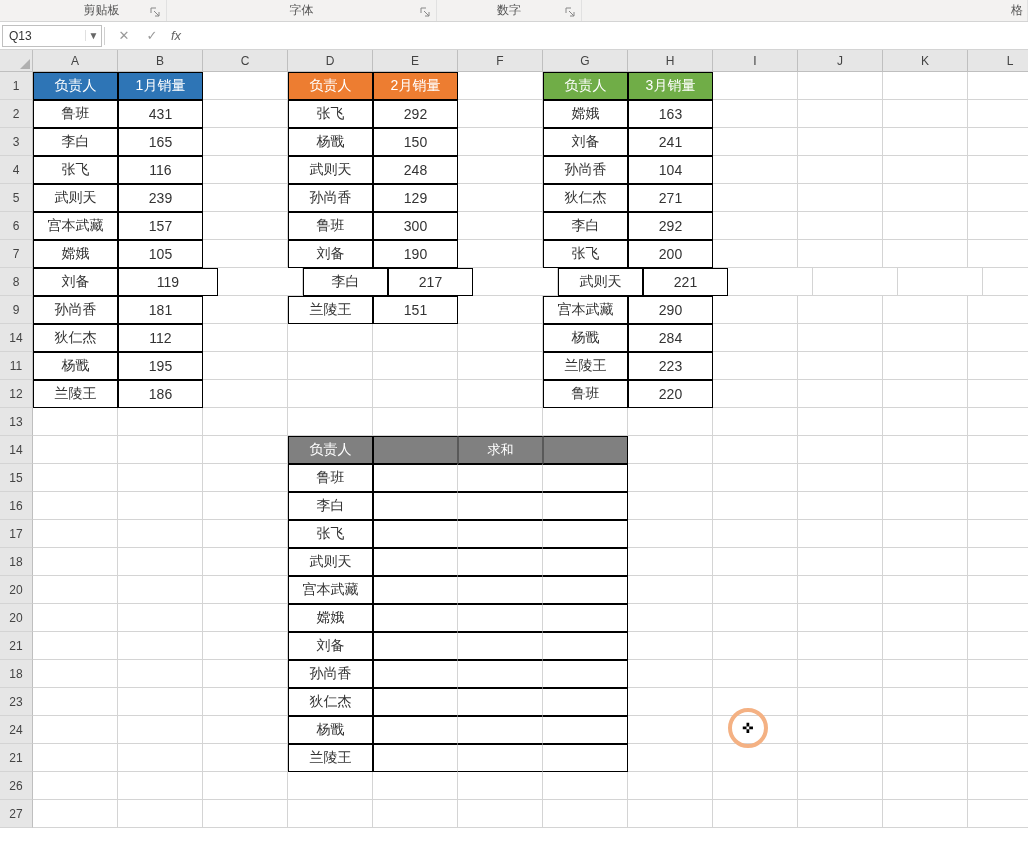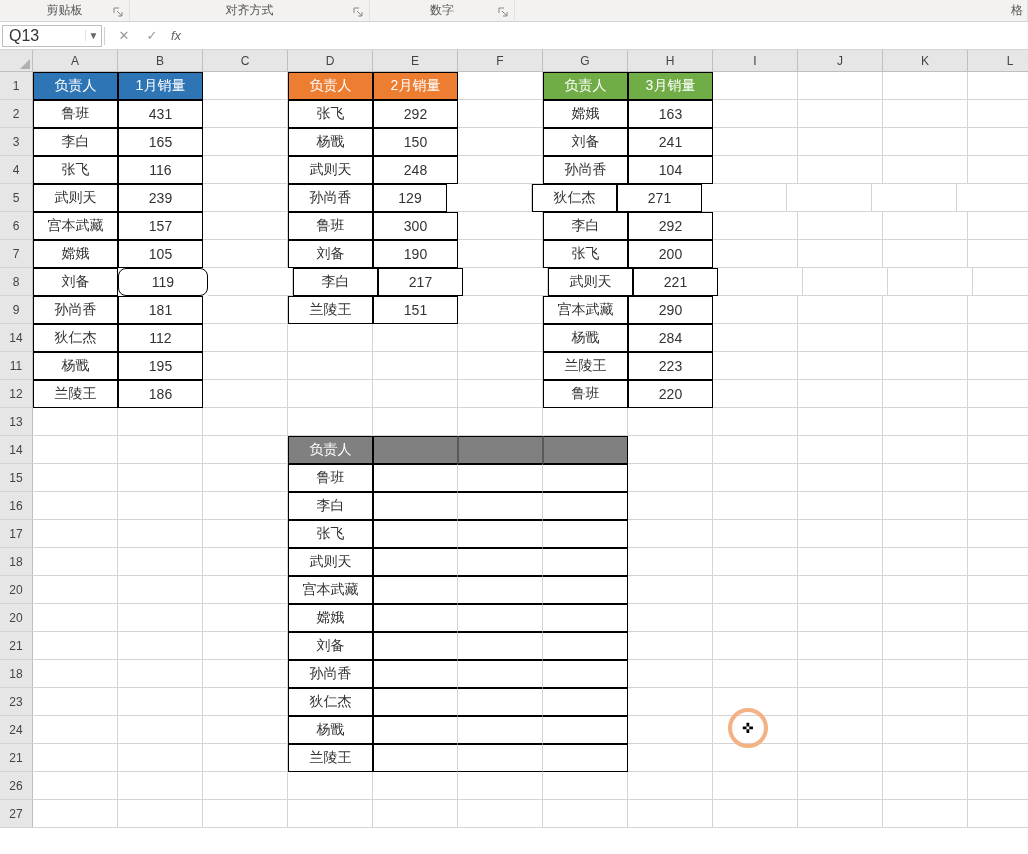--- a/index.html
+++ b/index.html
@@ -5,21 +5,21 @@
   * { box-sizing: border-box; margin: 0; padding: 0; }
   body { font-family: "Microsoft YaHei", "SimSun", Arial, sans-serif; font-size: 13px; background: #fff; color: #333; overflow: hidden; width: 1028px; height: 854px; }
   
   .ribbon-bottom { display: flex; height: 22px; background: #f3f2f1; border-bottom: 1px solid #d4d4d4; font-size: 12px; color: #555; }
   .ribbon-group { display: flex; align-items: center; justify-content: center; position: relative; border-right: 1px solid #e1e1e1; }
   .ribbon-group .dialog-launcher { position: absolute; right: 4px; bottom: 2px; width: 12px; height: 12px; font-size: 9px; color: #888; cursor: pointer; }
   .ribbon-group .dialog-launcher svg { width: 10px; height: 10px; }
   
   .namebox-bar { display: flex; align-items: center; height: 28px; border-bottom: 1px solid #d4d4d4; background: #fff; }
   .namebox { width: 100px; height: 22px; margin: 0 2px; border: 1px solid #c0c0c0; display: flex; align-items: center; background: #fff; }
-  .namebox-text { flex: 1; padding: 0 6px; font-size: 16px; }
+  .namebox-text { flex: 1; padding: 0 6px; font-size: 12px; }
   .namebox-dd { width: 16px; text-align: center; color: #666; font-size: 10px; border-left: 1px solid #e0e0e0; cursor: pointer; }
   .fx-controls { display: flex; align-items: center; gap: 10px; padding: 0 10px; color: #999; }
   .fx-btn { width: 18px; text-align: center; cursor: pointer; font-size: 13px; }
   .fx-label { font-style: italic; color: #666; font-size: 13px; }
   .formula-input { flex: 1; height: 22px; border: none; outline: none; padding: 0 6px; font-size: 12px; }
   .vline { width: 1px; height: 18px; background: #d0d0d0; }
   
   .grid-container { position: relative; }
   .corner { position: absolute; left: 0; top: 0; width: 33px; height: 22px; background: #e6e6e6; border-right: 1px solid #bfbfbf; border-bottom: 1px solid #bfbfbf; }
   .corner::after { content: ""; position: absolute; right: 2px; bottom: 2px; width: 0; height: 0; border-style: solid; border-width: 0 0 10px 10px; border-color: transparent transparent #b0b0b0 transparent; }
@@ -44,28 +44,28 @@
   .bord-t { border-top: 1px solid #000 !important; }
   .bord-b { border-bottom: 1px solid #000 !important; }
   
   .cursor-ring { position: absolute; width: 40px; height: 40px; border: 4px solid #f4b183; border-radius: 50%; pointer-events: none; z-index: 100; }
   .cursor-cross { position: absolute; font-size: 14px; color: #000; z-index: 101; pointer-events: none; }
 </style>
 </head>
 <body>
 
 <div class="ribbon-bottom" id="ribbon-groups">
-    <div class="ribbon-group" style="width: 130px;">
+    <div class="ribbon-group" style="width: 130px; margin-left: 37px;">
       <span>剪贴板</span>
       <span class="dialog-launcher"><svg viewBox="0 0 10 10">
           <path d="M1 1 H6 M1 1 V6 M4 4 L9 9 M9 5 V9 H5" stroke="#888" fill="none" stroke-width="1"></path>
         </svg></span>
     </div>
-    <div class="ribbon-group" style="width: 240px;">
-      <span>对齐方式</span>
+    <div class="ribbon-group" style="width: 270px;">
+      <span>字体</span>
       <span class="dialog-launcher"><svg viewBox="0 0 10 10">
           <path d="M1 1 H6 M1 1 V6 M4 4 L9 9 M9 5 V9 H5" stroke="#888" fill="none" stroke-width="1"></path>
         </svg></span>
     </div>
     <div class="ribbon-group" style="width: 145px;">
       <span>数字</span>
       <span class="dialog-launcher"><svg viewBox="0 0 10 10">
           <path d="M1 1 H6 M1 1 V6 M4 4 L9 9 M9 5 V9 H5" stroke="#888" fill="none" stroke-width="1"></path>
         </svg></span>
     </div>
@@ -188,21 +188,21 @@
         <div class="cell" style="width: 85px;"></div>
         <div class="cell" style="width: 85px;"></div>
         <div class="cell" style="width: 85px;"></div>
         <div class="cell" style="width: 85px;"></div>
       </div>
       <div class="row">
         <div class="cell bord" style="width: 85px;">武则天</div>
         <div class="cell bord" style="width: 85px;">239</div>
         <div class="cell" style="width: 85px;"></div>
         <div class="cell bord" style="width: 85px;">孙尚香</div>
-        <div class="cell bord" style="width: 74px;">129</div>
+        <div class="cell bord" style="width: 85px;">129</div>
         <div class="cell" style="width: 85px;"></div>
         <div class="cell bord" style="width: 85px;">狄仁杰</div>
         <div class="cell bord" style="width: 85px;">271</div>
         <div class="cell" style="width: 85px;"></div>
         <div class="cell" style="width: 85px;"></div>
         <div class="cell" style="width: 85px;"></div>
         <div class="cell" style="width: 85px;"></div>
       </div>
       <div class="row">
         <div class="cell bord" style="width: 85px;">宫本武藏</div>
@@ -227,21 +227,21 @@
         <div class="cell" style="width: 85px;"></div>
         <div class="cell bord" style="width: 85px;">张飞</div>
         <div class="cell bord" style="width: 85px;">200</div>
         <div class="cell" style="width: 85px;"></div>
         <div class="cell" style="width: 85px;"></div>
         <div class="cell" style="width: 85px;"></div>
         <div class="cell" style="width: 85px;"></div>
       </div>
       <div class="row">
         <div class="cell bord" style="width: 85px;">刘备</div>
-        <div class="cell bord" style="width: 90px; border-radius: 8px;">119</div>
+        <div class="cell bord" style="width: 100px;">119</div>
         <div class="cell" style="width: 85px;"></div>
         <div class="cell bord" style="width: 85px;">李白</div>
         <div class="cell bord" style="width: 85px;">217</div>
         <div class="cell" style="width: 85px;"></div>
         <div class="cell bord" style="width: 85px;">武则天</div>
         <div class="cell bord" style="width: 85px;">221</div>
         <div class="cell" style="width: 85px;"></div>
         <div class="cell" style="width: 85px;"></div>
         <div class="cell" style="width: 85px;"></div>
         <div class="cell" style="width: 85px;"></div>
@@ -505,17 +505,18 @@
         <div class="cell" style="width: 85px;"></div>
         <div class="cell" style="width: 85px;"></div>
         <div class="cell" style="width: 85px;"></div>
         <div class="cell" style="width: 85px;"></div>
         <div class="cell" style="width: 85px;"></div>
         <div class="cell" style="width: 85px;"></div>
         <div class="cell" style="width: 85px;"></div>
         <div class="cell" style="width: 85px;"></div>
         <div class="cell" style="width: 85px;"></div>
       </div>
+      <div style="position: absolute; left: 340px; top: 364px; width: 255px; height: 28px; display: flex; align-items: center; justify-content: center; color: rgb(255, 255, 255); pointer-events: none;">求和</div>
     </div>
 </div>
 
 <div class="cursor-ring" id="cursor-ring" style="left: 728px; top: 708px;"></div>
 <div class="cursor-cross" id="cursor-cross" style="left: 742px; top: 720px;">✜</div>
 
 </body></html>

